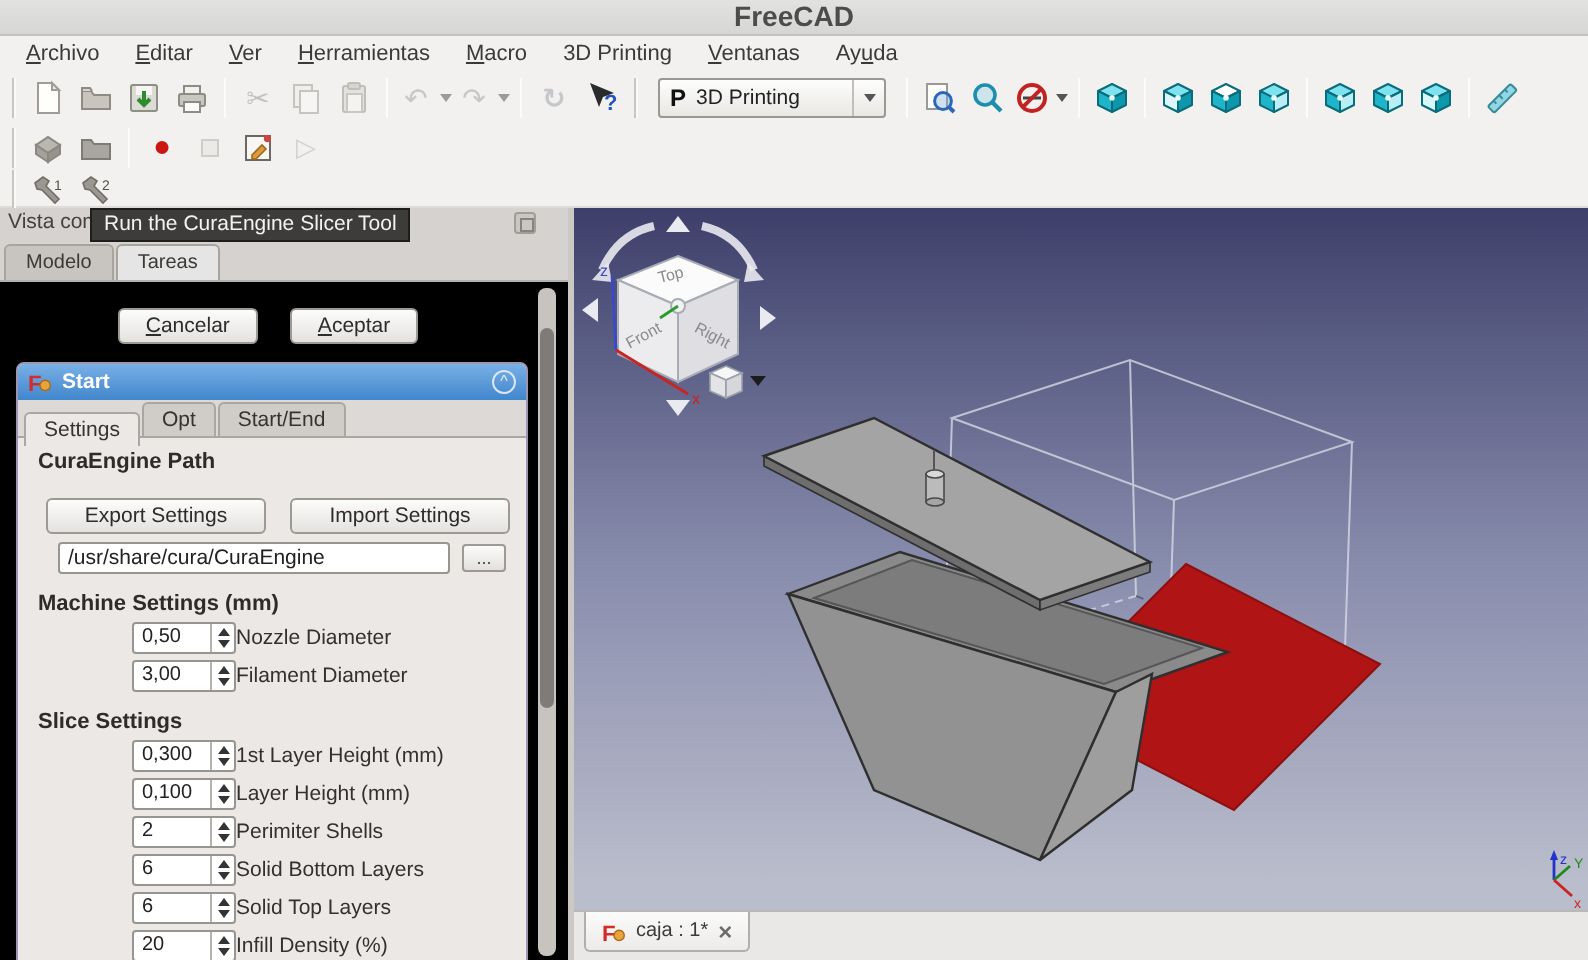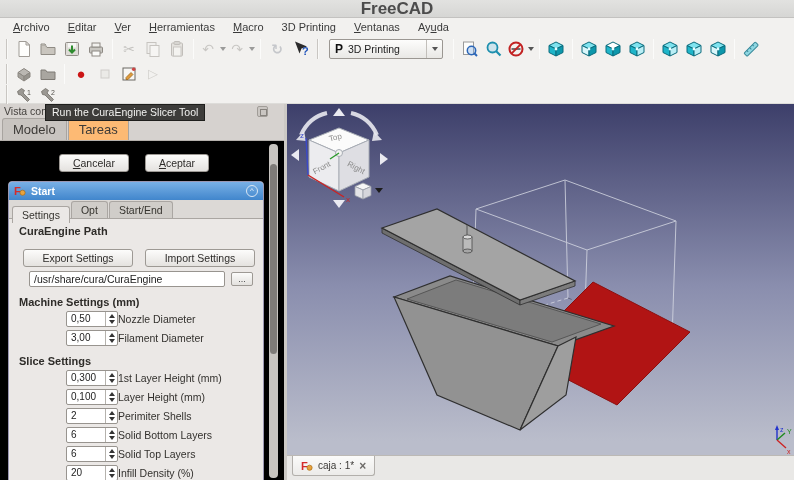--- a/index.html
+++ b/index.html
@@ -1,21 +1,21 @@
 <!DOCTYPE html>
 <html style="--form-header: #4186cc; --bed-red: #b11414; --box-gray: #929292; --lid-gray: #a4a4a4; --viewport-top: #3d3f6a; --viewport-mid: #8a8eae; --viewport-bottom: #babdcb; --cube-teal: #1fb5c9;"><head>
 <meta charset="utf-8">
 <style>
   * { margin:0; padding:0; box-sizing:border-box; }
   html,body { width:794px; height:480px; overflow:hidden;
     font-family:"Liberation Sans","DejaVu Sans",sans-serif; background:#f2f1ef; }
   
   #titlebar { position:absolute; left:0; top:0; width:794px; height:18px;
     background:linear-gradient(180deg,#e2e2e0,#d6d6d4); border-bottom:1px solid #c3c2c0;
-    text-align:center; font-size:17px; font-weight:bold; color:#4c4c4c; line-height:17px; }
+    text-align:center; font-size:14px; font-weight:bold; color:#4c4c4c; line-height:17px; }
   #menubar { position:absolute; left:0; top:18px; width:794px; height:18px;
     display:flex; align-items:center; padding-left:4px; background:#f2f1ef; }
   .menu-item { font-size:11px; color:#3a3a3a; padding:0 9px; line-height:18px; cursor:default; }
   .menu-item u { text-decoration:underline; }
   .toolbar-row { position:absolute; left:0; width:794px; display:flex; align-items:center;
     background:#f2f1ef; padding-left:2px; }
   #tb1 { top:36px; height:26px; }
   #tb2 { top:62px; height:24px; }
   #tb3 { top:86px; height:18px; border-bottom:1px solid #dddcd9; }
   .tbtn { height:22px; min-width:22px; display:flex; align-items:center; justify-content:center;
@@ -37,23 +37,23 @@
     display:flex; align-items:center; justify-content:center; }
   
   #dock { position:absolute; left:0; top:104px; width:284px; height:376px; background:#d6d2cf; }
   #dock-header { position:absolute; left:0; top:0; width:284px; height:16px; font-size:10.5px;
     color:#44413e; padding-left:4px; line-height:15px; }
   #float-btn { position:absolute; right:16px; top:2px; width:11px; height:11px;
     border:1px solid #a19d98; border-radius:2px; background:#cac6c2; }
   #float-btn:after { content:""; position:absolute; left:2px; top:2px; width:5px; height:5px;
     border:1px solid #87837e; }
   #dock-tabs { position:absolute; left:2px; top:16px; height:20px; display:flex; align-items:flex-end; }
-  .dock-tab { font-size:13px; color:#3c3a37; padding:3px 10px 3px; border:1px solid #a8a4a0;
+  .dock-tab { font-size:10px; color:#3c3a37; padding:3px 10px 3px; border:1px solid #a8a4a0;
     border-bottom:none; border-radius:3px 3px 0 0; background:#c8c4c0; margin-right:1px; }
-  .dock-tab.active { background:#fdba74; position:relative; z-index:2; }
+  .dock-tab.active { background:#e5e5e5; position:relative; z-index:2; }
   #dock-content { position:absolute; left:0; top:36px; width:284px; height:340px;
     background:#000000; border-top:1px solid #b4b0ac; overflow:hidden; }
   #task-scrollbar { position:absolute; right:6px; top:3px; width:9px; height:334px;
     background:#c7c4c0; border-radius:4px; }
   #task-scroll-handle { position:absolute; left:1px; top:20px; width:7px; height:190px;
     background:#7e7b78; border-radius:4px; }
   #task-buttons { position:absolute; left:0; top:13px; width:268px; display:flex;
     justify-content:center; gap:16px; }
   .qt-btn { font-size:10.5px; color:#2e2c2a; padding:2px 13px; height:18px;
     border:1px solid #9d9994; border-radius:3px;

